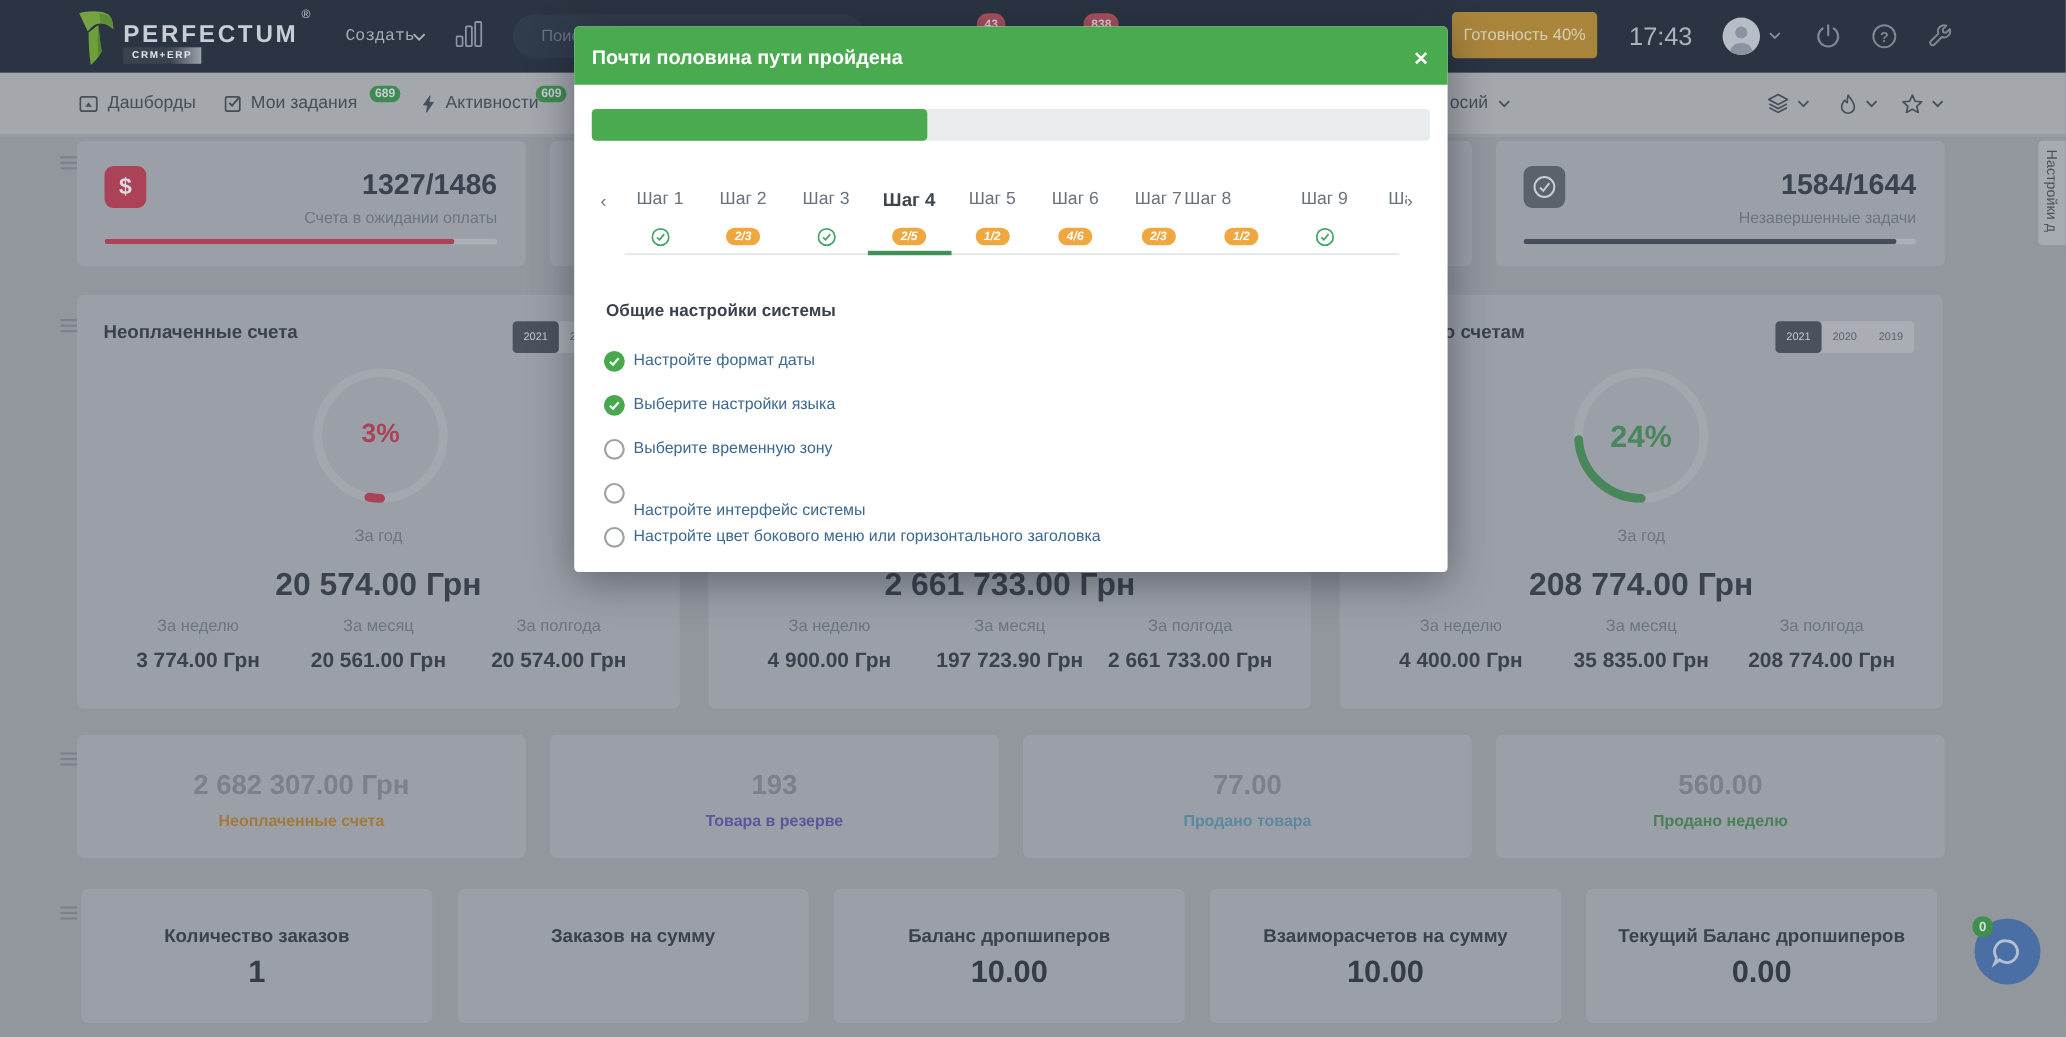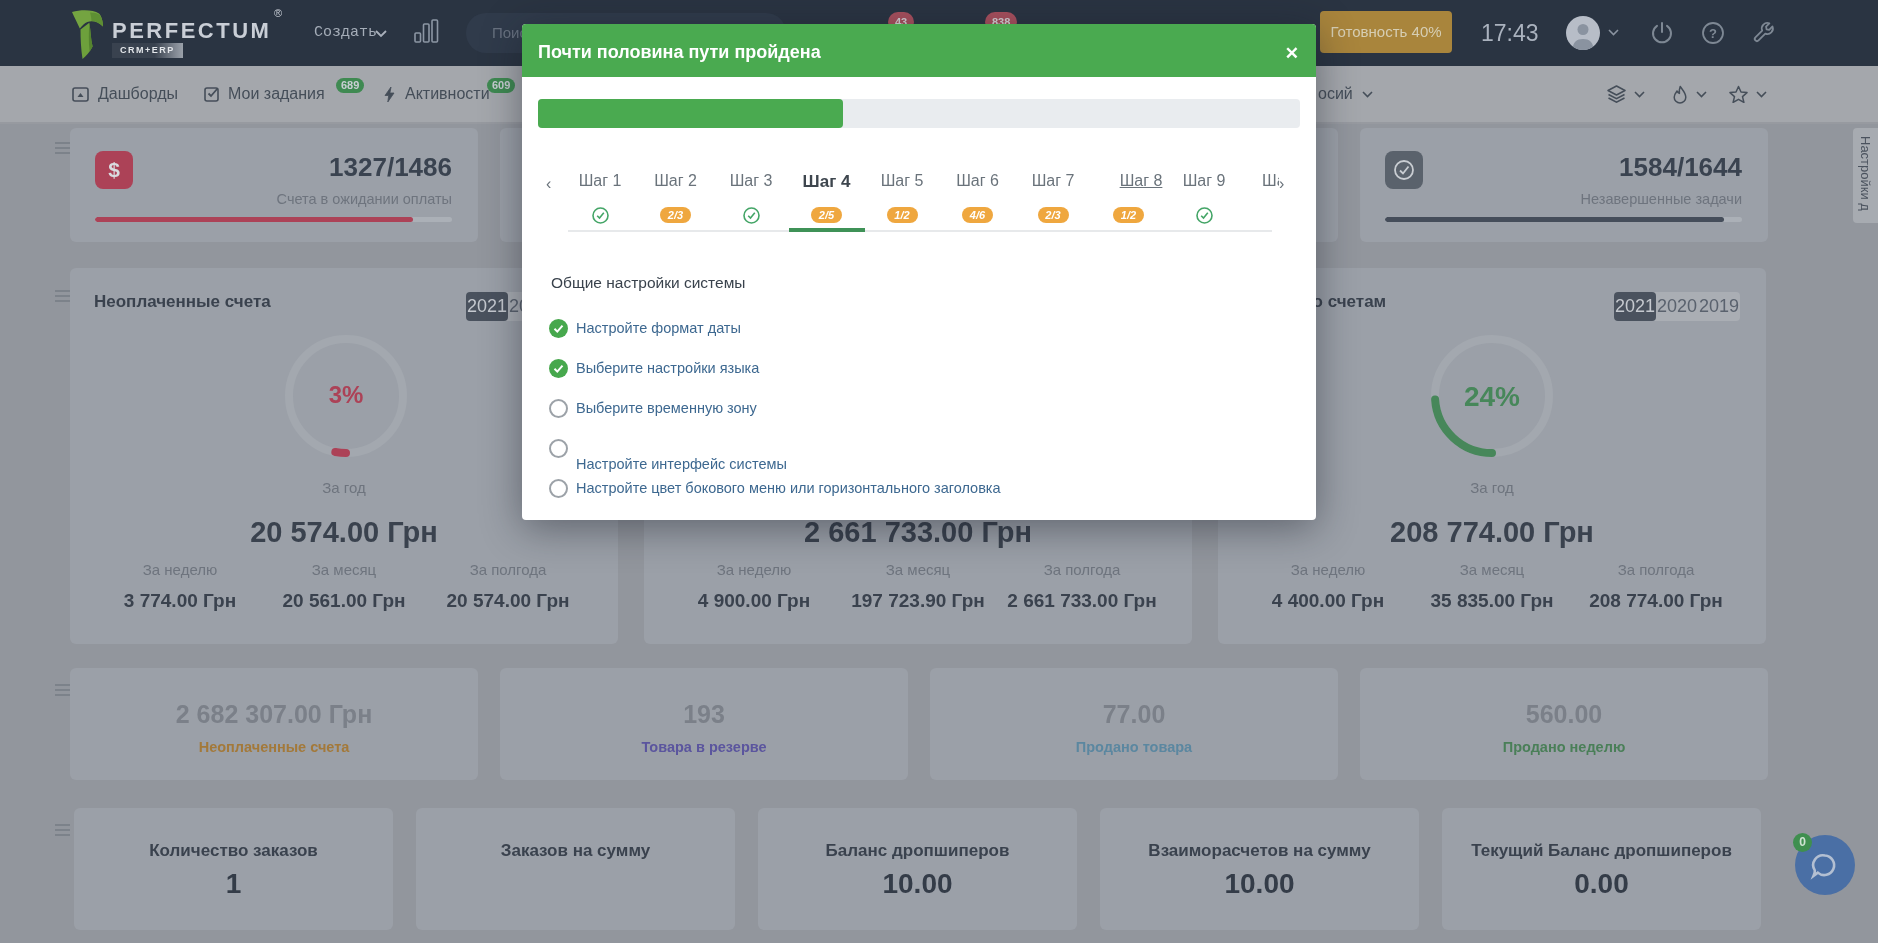--- a/index.html
+++ b/index.html
@@ -17,21 +17,21 @@
   .card { position:absolute; background:#9ba0a8; border-radius:6px; }
   .handle { position:absolute; width:15px; z-index:0; }
   .handle div { height:2px; background:#7c828a; margin-bottom:3px; }
   .knum { position:absolute; right:26px; font-size:26px; font-weight:bold; color:#3a4350; text-align:right; }
   .klab { position:absolute; right:26px; font-size:14.5px; color:#6e747e; text-align:right; }
   .kbar { position:absolute; left:25px; top:89px; width:357px; height:5px; border-radius:3px; background:#abb0b7; overflow:hidden; }
   .kbar div { height:5px; border-radius:3px; }
   .kicon { position:absolute; left:25px; top:23px; width:38px; height:38px; border-radius:8px; }
   .ctitle { font-size:17px; font-weight:600; color:#3a424e; position:absolute; left:24px; top:24px; }
   .tabs { position:absolute; top:24px; display:flex; background:#aaaeb4; border-radius:4px; height:29px; }
-  .tab { width:42px; text-align:center; line-height:29px; font-size:18px; color:#5a626e; }
+  .tab { width:42px; text-align:center; line-height:29px; font-size:10px; color:#5a626e; }
   .tab.on { background:#4a525e; color:#c5c9cf; border-radius:4px; }
   .zagod { position:absolute; width:100%; text-align:center; top:211px; font-size:15px; color:#6e747e; }
   .bignum { position:absolute; width:100%; text-align:center; top:248px; font-size:29px; font-weight:bold; color:#3a424e; }
   .cols3 { position:absolute; left:28px; top:293px; width:492px; display:flex; }
   .cols3 > div { flex:1; text-align:center; }
   .cl { font-size:15px; color:#6e747e; }
   .cv { font-size:19px; font-weight:bold; color:#3a424e; margin-top:12px; }
   .r3v { position:absolute; width:100%; text-align:center; top:32px; font-size:25px; color:#7b8089; font-weight:bold; }
   .r3l { position:absolute; width:100%; text-align:center; top:71px; font-size:14.5px; font-weight:bold; }
   .r4l { position:absolute; width:100%; text-align:center; top:33px; font-size:17px; font-weight:600; color:#3a424e; }
@@ -44,21 +44,21 @@
   #mbar { position:absolute; left:16px; top:75px; width:762px; height:29px; background:#e9ecef; border-radius:4px; }
   #mfill { position:absolute; left:0; top:0; width:305px; height:29px; background:#4aaa50; border-radius:4px; }
   #mpct { position:absolute; width:762px; text-align:center; top:7px; font-size:15px; font-weight:bold; color:#4a5158; }
   .step { position:absolute; top:148px; width:76px; text-align:center; font-size:16px; color:#6a737b; }
   .step.on { font-weight:bold; color:#3e464e; font-size:17px; }
   .sbadge { position:absolute; top:183px; width:76px; display:flex; justify-content:center; }
   .pill { background:#efa73f; color:#fff; font-size:11px; font-weight:bold; font-style:italic; border-radius:8px; height:16px; line-height:16px; width:31px; text-align:center; }
   .schev { position:absolute; top:151px; font-size:16px; color:#6a737b; }
   #sline { position:absolute; left:46px; top:206px; width:704px; height:2px; background:#e7e9eb; }
   #sact { position:absolute; left:267px; top:204px; width:76px; height:4px; background:#3f9257; }
-  #mh2 { position:absolute; left:29px; top:250px; font-size:15.5px; font-weight:normal; color:#39424c; }
+  #mh2 { position:absolute; left:29px; top:250px; font-size:15.5px; font-weight:bold; color:#39424c; }
   .chk { position:absolute; left:27px; width:19px; height:19px; border-radius:50%; }
   .chk.done { background:#47a84d; }
   .chk.open { background:#fff; border:2px solid #9ca2a8; }
   .chkt { position:absolute; left:54px; font-size:14.5px; color:#3d6890; }
 </style>
 </head>
 <body>
 
 <div id="nav2">
   <div class="n2item" style="left:72px;">
@@ -346,21 +346,21 @@
     </div>
 
   <div class="schev" style="left:24px;">‹</div>
   <div class="step" style="left:40px;">Шаг 1</div>
   <div class="step" style="left:115.5px;">Шаг 2</div>
   <div class="step" style="left:191px;">Шаг 3</div>
   <div class="step on" style="left:266.5px;">Шаг 4</div>
   <div class="step" style="left:342px;">Шаг 5</div>
   <div class="step" style="left:417.5px;">Шаг 6</div>
   <div class="step" style="left:493px;">Шаг 7</div>
-  <div class="step" style="left:581px;text-decoration:underline;">Шаг 8</div>
+  <div class="step" style="left:538px;">Шаг 8</div>
   <div class="step" style="left:644px;">Шаг 9</div>
   <div class="step" style="left:740px; width:17px; overflow:hidden; text-align:left;">Ша</div>
   <div class="schev" style="left:757px;">›</div>
 
   <div class="sbadge" style="left:40px;">
       <svg width="17" height="17" viewBox="0 0 17 17">
         <circle cx="8.5" cy="8.5" r="7.5" fill="none" stroke="#44a567" stroke-width="1.6"></circle>
         <path d="M5.2 8.7 L7.5 11 L11.8 5.8" fill="none" stroke="#44a567" stroke-width="1.6"></path>
       </svg>
     </div>

